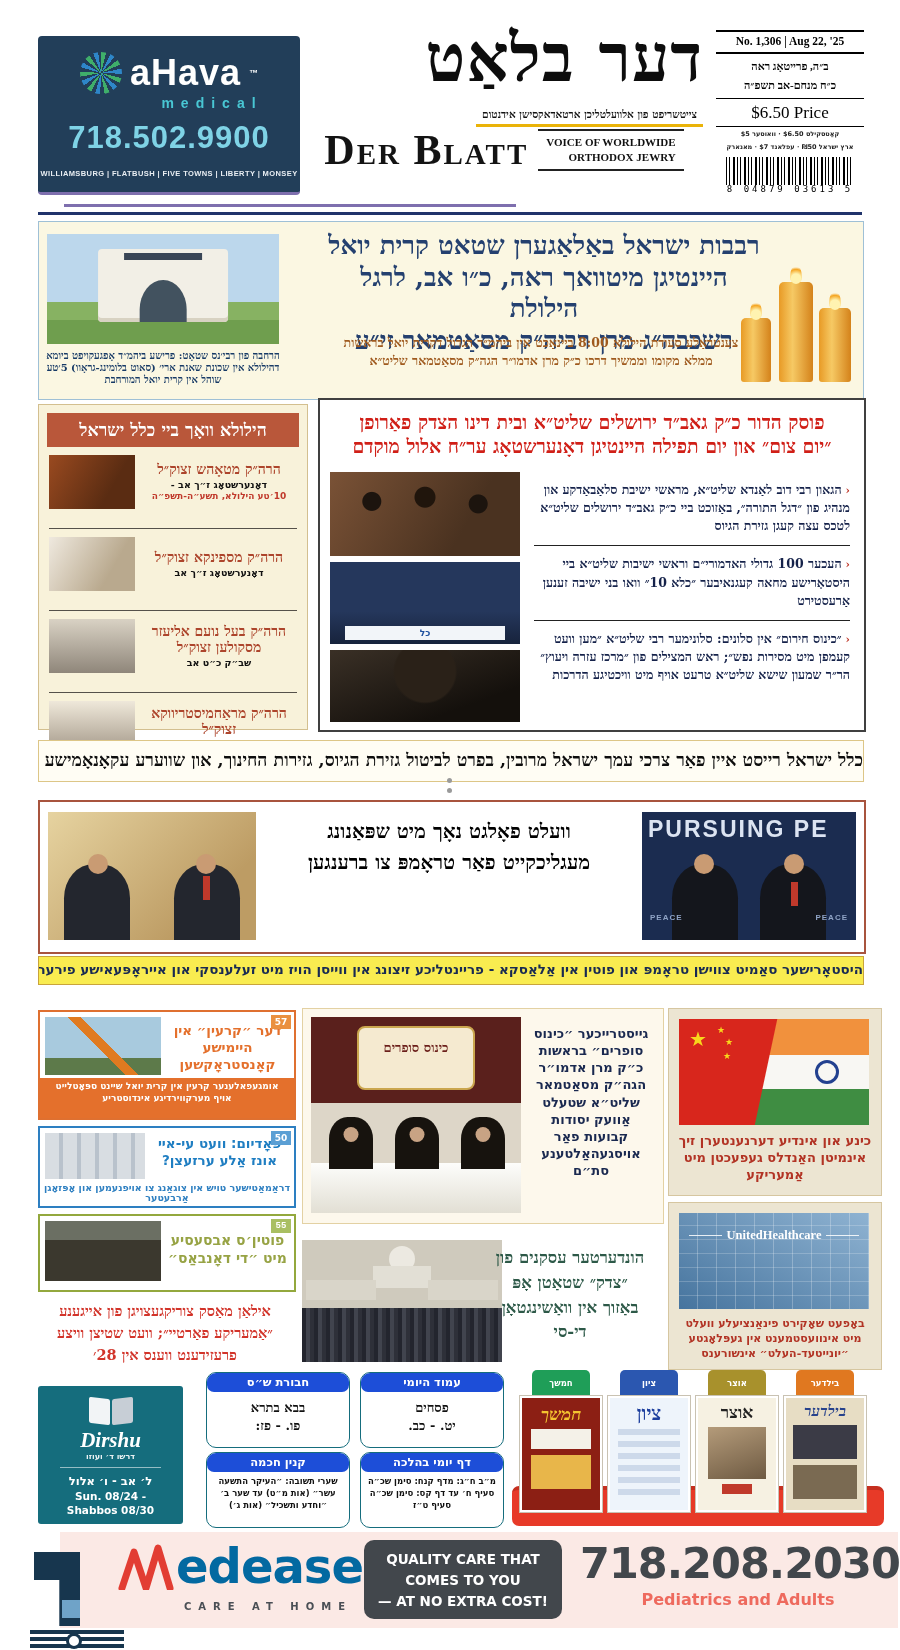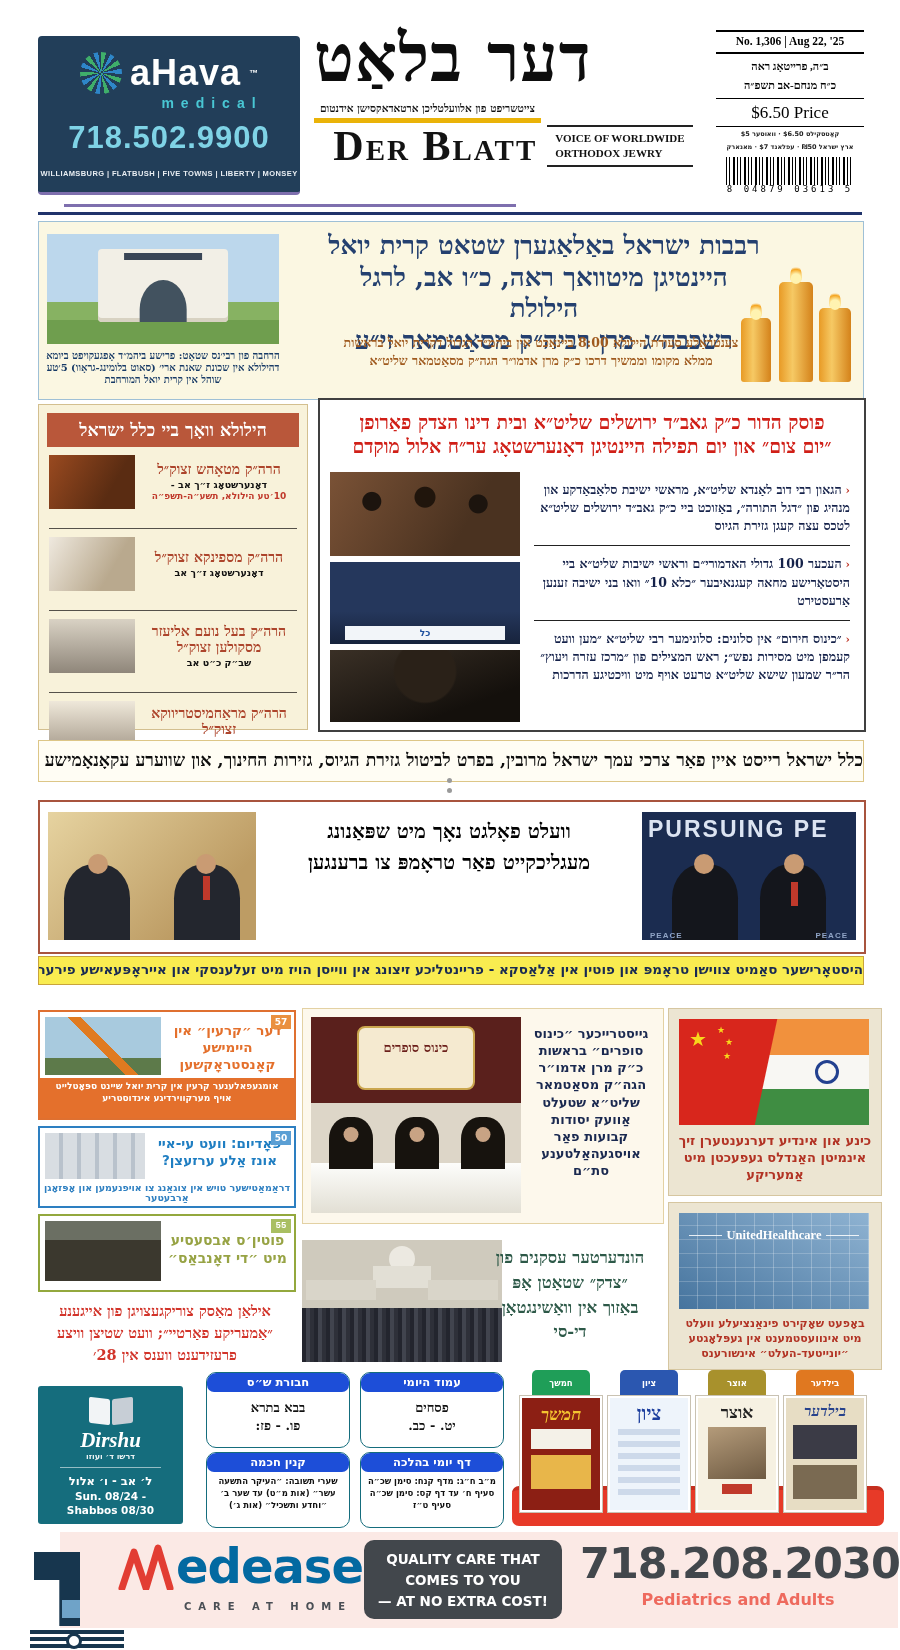--- a/index.html
+++ b/index.html
@@ -14,24 +14,24 @@
          color:#fff;text-align:center;border-bottom:3px solid #7e6fae;}
   .ah-row{margin-top:16px;display:flex;align-items:center;justify-content:center;gap:8px;}
   .ah-logo{width:42px;height:42px;border-radius:50%;
      background:repeating-conic-gradient(#3fae6a 0 14deg,#223e59 14deg 26deg,#2e86c8 26deg 40deg,#223e59 40deg 52deg);}
   .ah-brand{font:700 36px/1 "Liberation Sans",sans-serif;letter-spacing:1px;}
   .ah-tm{font:700 9px/1 sans-serif;vertical-align:top;}
   .ah-medical{color:#49c7d4;font:700 14px/1 "Liberation Sans",sans-serif;letter-spacing:7px;margin:2px 0 0 86px;}
   .ah-phone{color:#7fd3e6;font:700 31px/1 "Liberation Sans",sans-serif;margin-top:12px;letter-spacing:1px;}
   .ah-locs{color:#e8edf2;font:700 7.5px/1 "Liberation Sans",sans-serif;margin-top:17px;letter-spacing:.4px;}
 
-  #masthead{left:314px;top:24px;width:398px;text-align:left;}
+  #masthead{left:305px;top:24px;width:398px;text-align:right;}
   .m-title{font:700 66px/1.05 "DejaVu Serif",serif;color:#0d0d0d;letter-spacing:1px;direction:rtl;}
-  .m-sub{font:700 10.5px/1 "DejaVu Serif",serif;color:#111;direction:rtl;margin-top:10px;
-         border-bottom:5px solid #eab308;display:inline-block;padding:0 6px 4px;}
+  .m-sub{font:700 10.5px/1 "DejaVu Serif",serif;color:#111;direction:rtl;margin-top:16px;
+         border-bottom:3px solid #eab308;display:inline-block;padding:0 6px 4px;}
   .m-row{display:flex;justify-content:center;align-items:center;margin-top:2px;gap:10px;}
   .m-latin{font:700 42px/1 "Liberation Serif",serif;font-variant-caps:small-caps;color:#131313;letter-spacing:2px;}
   .m-tag{border-top:2px solid #222;border-bottom:2px solid #222;padding:4px 8px;
          font:700 11px/1.35 "Liberation Serif",serif;color:#111;white-space:nowrap;}
 
   #issue{left:716px;top:30px;width:148px;text-align:center;font-family:"Liberation Serif",serif;}
   .issue-no{border-top:2px solid #000;border-bottom:2px solid #000;font:700 11.5px/1 "Liberation Serif",serif;padding:4px 0;}
   .issue-d{font:700 11px/1.35 "Liberation Serif",serif;direction:rtl;margin-top:5px;}
   .issue-price{border-top:1px solid #000;border-bottom:1px solid #000;font:400 17px/1 "Liberation Serif",serif;
                padding:5px 0;margin-top:5px;}
@@ -109,21 +109,21 @@
 
   
   #peacebox{left:38px;top:800px;width:824px;height:150px;background:#fff;border:2px solid #a8543e;}
   .p-left{left:8px;top:10px;width:208px;height:128px;background:linear-gradient(135deg,#e6d3a0,#bd9c64 75%);overflow:hidden;}
   .p-fig{position:absolute;bottom:0;width:66px;height:76px;background:#23262e;border-radius:45% 45% 0 0;}
   .p-head-skin{position:absolute;width:20px;height:20px;border-radius:50%;background:#c99b73;}
   .p-tie{position:absolute;width:7px;height:24px;background:#c0392b;}
   .p-right{right:8px;top:10px;width:214px;height:128px;background:#1b2c50;overflow:hidden;}
   .p-pursuing{position:absolute;top:6px;left:6px;color:#dce4f2;font:700 23px/1 "Liberation Sans",sans-serif;
       letter-spacing:2px;white-space:nowrap;}
-  .p-peace-sm{position:absolute;bottom:0;color:#8fa3c5;font:700 8px/1 "Liberation Sans",sans-serif;letter-spacing:1px;}
+  .p-peace-sm{position:absolute;bottom:18px;color:#8fa3c5;font:700 8px/1 "Liberation Sans",sans-serif;letter-spacing:1px;}
   .p-headline{left:232px;right:238px;top:14px;color:#000;font:700 20px/1.55 "DejaVu Serif",serif;}
   #strip{left:38px;top:956px;width:824px;height:27px;background:#f9ec50;border:1px solid #c9a43b;
      font:700 13.5px/25px "DejaVu Sans",sans-serif;color:#182a52;text-align:center;direction:rtl;white-space:nowrap;overflow:hidden;}
 
   
   .card{position:absolute;left:38px;width:254px;background:#fff;}
   #card1{top:1010px;height:106px;border:2px solid #df7030;}
   #card2{top:1126px;height:78px;border:2px solid #2d7fc1;}
   #card3{top:1214px;height:74px;border:2px solid #93a83d;}
   .badge{position:absolute;top:3px;right:3px;width:20px;height:14px;color:#fff;

